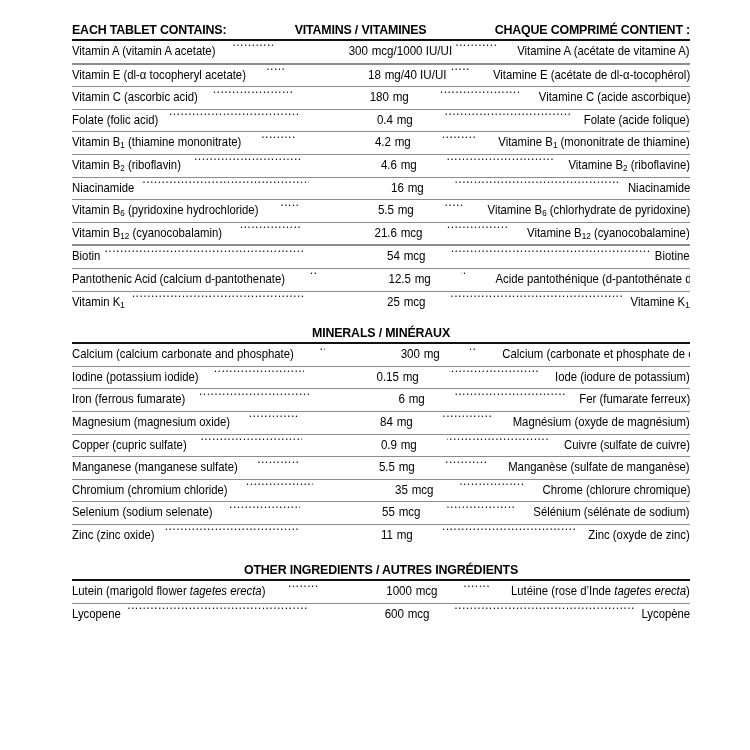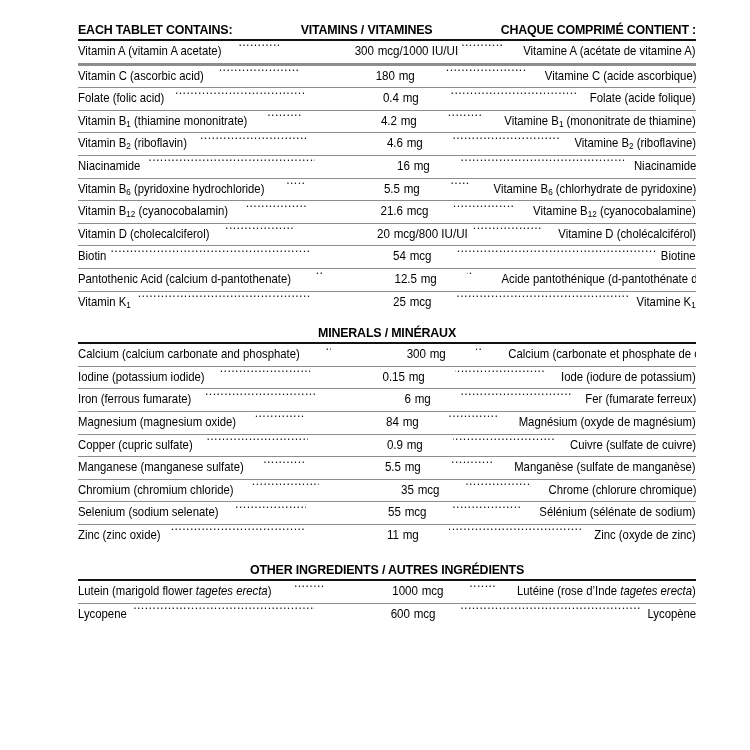--- a/index.html
+++ b/index.html
@@ -5,21 +5,21 @@
   html,body{margin:0;padding:0;}
   body{
     width:750px;height:750px;
     background:#ffffff;
     font-family:"Liberation Sans","DejaVu Sans",sans-serif;
     color:#000000;
     overflow:hidden;
   }
   .label{
     position:absolute;
-    left:78px; top:22px;
+    left:72px; top:22px;
     width:618px;
   }
 
   
   .section-head{
     display:flex;
     align-items:baseline;
     font-weight:bold;
     font-size:13.5px;
     letter-spacing:-0.2px;
@@ -124,20 +124,28 @@
       <div class="row">
         <span class="en">Vitamin A (vitamin A acetate)</span>
         <span class="dots"></span>
         <span class="amt">300</span>
         <span class="unit" style="width: 84px;">mcg/1000 IU/UI</span>
         <span class="dots right"></span>
         <span class="fr">Vitamine A (acétate de vitamine A)</span>
       </div>
       <div class="rule-thin"></div>
       <div class="rule-thin"></div>
+      <div class="row">
+        <span class="en">Vitamin E (dl-α tocopheryl acetate)</span>
+        <span class="dots"></span>
+        <span class="amt">18</span>
+        <span class="unit" style="width: 66px;">mg/40 IU/UI</span>
+        <span class="dots right"></span>
+        <span class="fr">Vitamine E (acétate de dl-α-tocophérol)</span>
+      </div>
       <div class="rule-thin"></div>
       <div class="row">
         <span class="en">Vitamin C (ascorbic acid)</span>
         <span class="dots"></span>
         <span class="amt">180</span>
         <span class="unit">mg</span>
         <span class="dots right"></span>
         <span class="fr">Vitamine C (acide ascorbique)</span>
       </div>
       <div class="rule-thin"></div>
@@ -188,28 +196,20 @@
       <div class="rule-thin"></div>
       <div class="row">
         <span class="en">Vitamin B<sub>12</sub> (cyanocobalamin)</span>
         <span class="dots"></span>
         <span class="amt">21.6</span>
         <span class="unit">mcg</span>
         <span class="dots right"></span>
         <span class="fr">Vitamine B<sub>12</sub> (cyanocobalamine)</span>
       </div>
       <div class="rule-thin"></div>
-      <div class="row">
-        <span class="en">Vitamin D (cholecalciferol)</span>
-        <span class="dots"></span>
-        <span class="amt">20</span>
-        <span class="unit" style="width: 78px;">mcg/800 IU/UI</span>
-        <span class="dots right"></span>
-        <span class="fr">Vitamine D (cholécalciférol)</span>
-      </div>
       <div class="rule-thin"></div>
       <div class="row">
         <span class="en">Biotin</span>
         <span class="dots"></span>
         <span class="amt">54</span>
         <span class="unit">mcg</span>
         <span class="dots right"></span>
         <span class="fr">Biotine</span>
       </div>
       <div class="rule-thin"></div>

